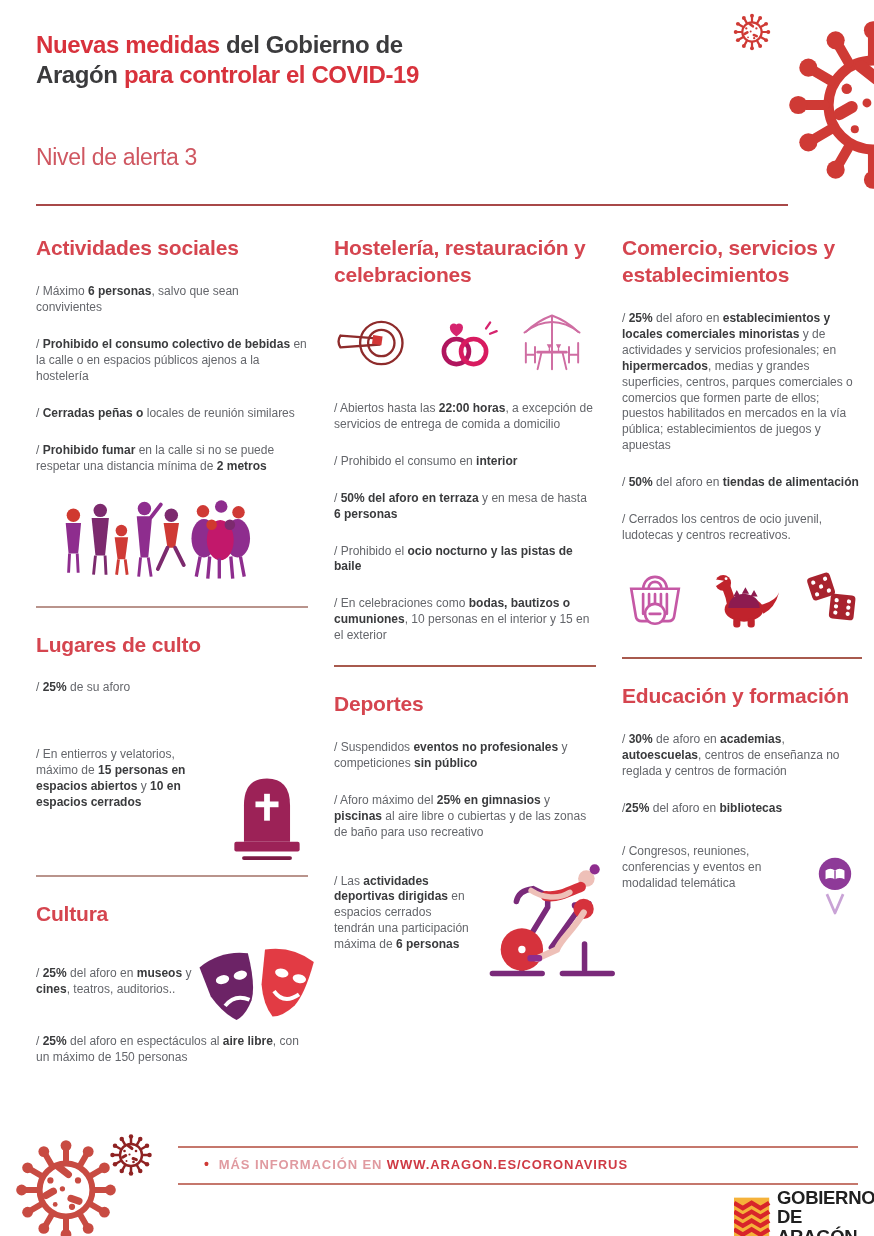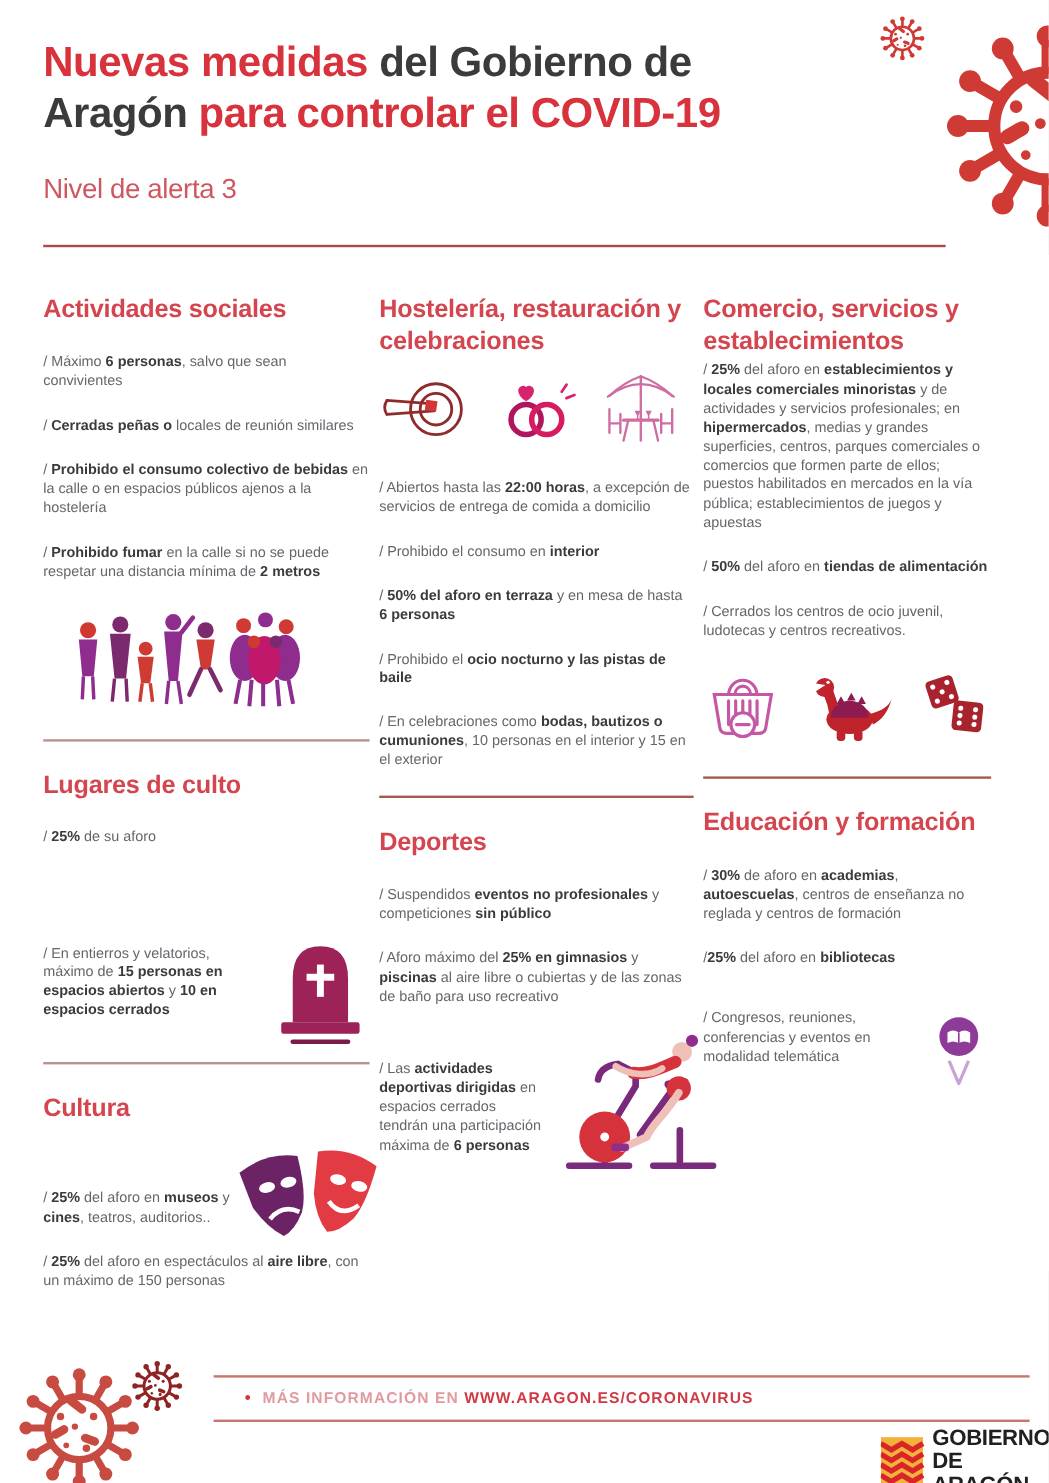--- a/index.html
+++ b/index.html
@@ -4,52 +4,52 @@
 <style>
   html,body { margin:0; padding:0; background:#e9e9e9; }
   .page {
     position:relative; width:874px; height:1236px; margin:0 auto;
     background:#ffffff; overflow:hidden;
     font-family:"Liberation Sans","DejaVu Sans",sans-serif;
   }
   
   .header-title {
     position:absolute; left:36px; top:30px; width:690px;
-    font-size:35px; line-height:1.24; font-weight:600; color:#3b3b3d;
+    font-size:24px; line-height:1.24; font-weight:600; color:#3b3b3d;
     letter-spacing:-0.4px; margin:0;
   }
   .header-title .red { color:#d8323c; font-weight:800; }
   .subtitle {
     position:absolute; left:36px; top:144px;
     font-size:23px; font-weight:400; color:#cf5761; letter-spacing:-0.3px;
   }
   .header-rule { position:absolute; left:36px; top:204px; width:752px; height:2px; background:#a84848; }
   .virus { color:#cf3a35; }
   .virus-small-top { position:absolute; left:730px; top:10px; width:44px; height:44px; }
   .virus-big-top   { position:absolute; left:772px; top:4px;  width:202px; height:202px; }
   .virus-big-bottom   { position:absolute; left:6px;  top:1130px; width:120px; height:120px; color:#c84b42; }
   .virus-small-bottom { position:absolute; left:106px; top:1130px; width:50px; height:50px; color:#8f2222; }
   
-  .content { position:absolute; left:36px; top:245px; display:flex; gap:8px; }
+  .content { position:absolute; left:36px; top:235px; display:flex; gap:26px; }
   .col { display:block; }
   .col-1 { width:272px; }
   .col-2 { width:262px; }
   .col-3 { width:240px; }
   .section-title {
     color:#d5454f; font-size:21px; font-weight:800; line-height:1.28;
     margin:0 0 22px 0; letter-spacing:-0.2px;
   }
-  .section-title.two-line { margin-bottom:2px; }
+  .section-title.two-line { margin-bottom:22px; }
   .bullet {
     color:#64666b; font-size:12px; line-height:1.33; margin:0 0 21px 0;
   }
   .bullet b { color:#3a3b3d; font-weight:800; }
   .divider { height:2px; border:0; margin:14px 0 24px 0; background:#b9948c; }
   .divider.red { background:#a85a4e; }
-  .media-row { display:flex; align-items:flex-end; gap:6px; }
+  .media-row { display:flex; align-items:center; gap:6px; }
   .media-row .bullet { flex:1; }
   .icon-row { display:flex; align-items:center; gap:20px; margin:10px 0 26px 2px; }
   .icon-row-3 { gap:16px; margin:6px 0 10px 0; }
   svg { display:block; }
   .people-illo { margin:2px 0 8px 16px; }
   .bike-illo { margin:-8px -30px 0 -4px; }
   .masks-illo { margin:-6px -10px 0 0; }
   .tomb-illo { margin-top:48px; }
   .pin-illo { margin-top:14px; }
   
@@ -114,22 +114,22 @@
   <svg class="virus virus-big-top" viewBox="0 0 100 100">
       <use href="#sym-virus"></use>
     </svg>
 
   <div class="content">
 
     <div class="col col-1">
       <section>
         <h2 class="section-title">Actividades sociales</h2>
         <p class="bullet">/ Máximo <b>6 personas</b>, salvo que sean convivientes</p>
+        <p class="bullet">/ <b>Prohibido el consumo colectivo de bebidas</b> en la calle o en espacios públicos ajenos a la hostelería</p>
         <p class="bullet">/ <b>Cerradas peñas o</b> locales de reunión similares</p>
-        <p class="bullet">/ <b>Prohibido el consumo colectivo de bebidas</b> en la calle o en espacios públicos ajenos a la hostelería</p>
         <p class="bullet">/ <b>Prohibido fumar</b> en la calle si no se puede respetar una distancia mínima de <b>2 metros</b></p>
         <svg class="people-illo" width="205" height="96" viewBox="0 0 205 100">
           <circle cx="18" cy="20" r="7" fill="#d0392f"></circle>
             <path d="M10,28 H26 L23,60 H13 Z" fill="#8e2d8e"></path>
           <path d="M14,60 L13,80 M22,60 L23,80" stroke="#8e2d8e" stroke-width="3"></path>
           <circle cx="46" cy="15" r="7" fill="#7c2a6e"></circle>
             <path d="M37,23 H55 L51,62 H41 Z" fill="#7c2a6e"></path>
           <path d="M41,62 L39,82 M51,62 L52,82" stroke="#7c2a6e" stroke-width="3"></path>
           <circle cx="68" cy="36" r="6" fill="#cf3a35"></circle>
             <path d="M61,43 H75 L72,66 H64 Z" fill="#cf3a35"></path>

